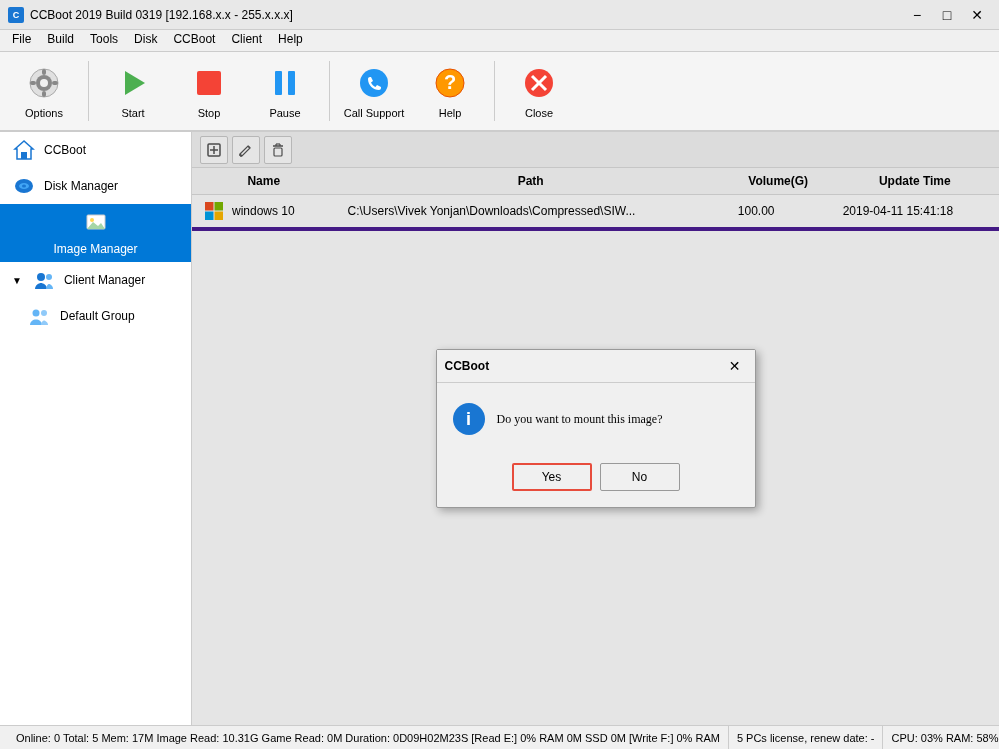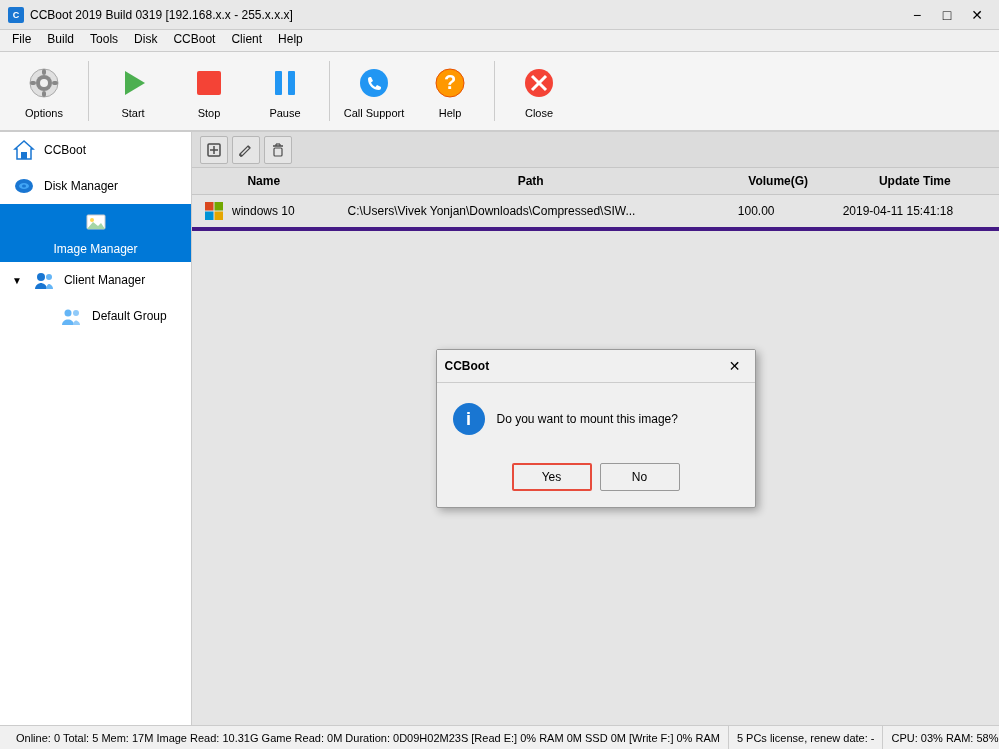--- a/index.html
+++ b/index.html
@@ -74,21 +74,21 @@
     .sidebar-item {
       display: flex;
       align-items: center;
       gap: 8px;
       padding: 6px 12px;
       cursor: pointer;
       font-size: 12px;
     }
     .sidebar-item.active { background: #0078d7; color: white; flex-direction: column; }
     .sidebar-item.level1 { padding-left: 12px; font-weight: 500; }
-    .sidebar-item.level2 { padding-left: 28px; margin-left: 32px; }
+    .sidebar-item.level2 { padding-left: 28px; }
     .sidebar-icon { width: 24px; height: 24px; display: flex; align-items: center; justify-content: center; flex-shrink: 0; }
 
     
     .content-area {
       flex: 1;
       background: #ffffff;
       overflow: auto;
     }
 
     
@@ -191,21 +191,21 @@
       border-radius: 50%;
       background: #1976d2;
       color: white;
       display: flex;
       align-items: center;
       justify-content: center;
       font-size: 18px;
       font-weight: bold;
       flex-shrink: 0;
     }
-    .modal-message { font-size: 12px; }
+    .modal-message { font-size: 12px; font-family: Liberation Serif, serif; }
     .modal-footer {
       padding: 8px 32px 16px;
       display: flex;
       justify-content: center;
       gap: 8px;
     }
     .modal-btn {
       width: 80px;
       height: 28px;
       border: 1px solid #999;

